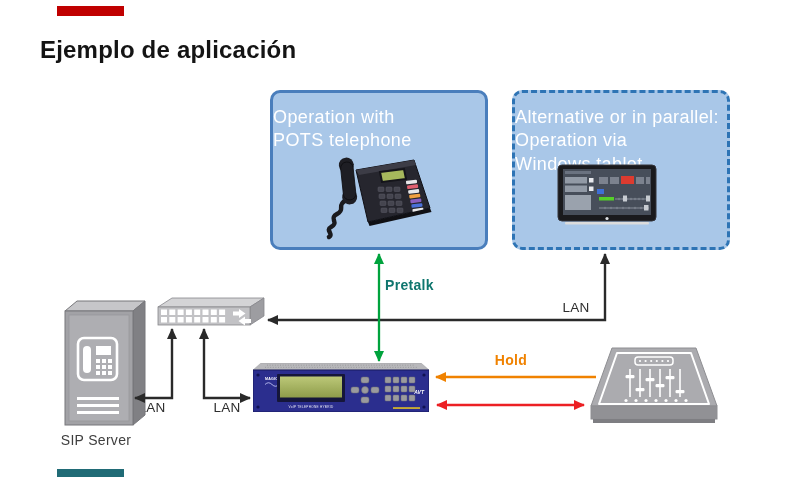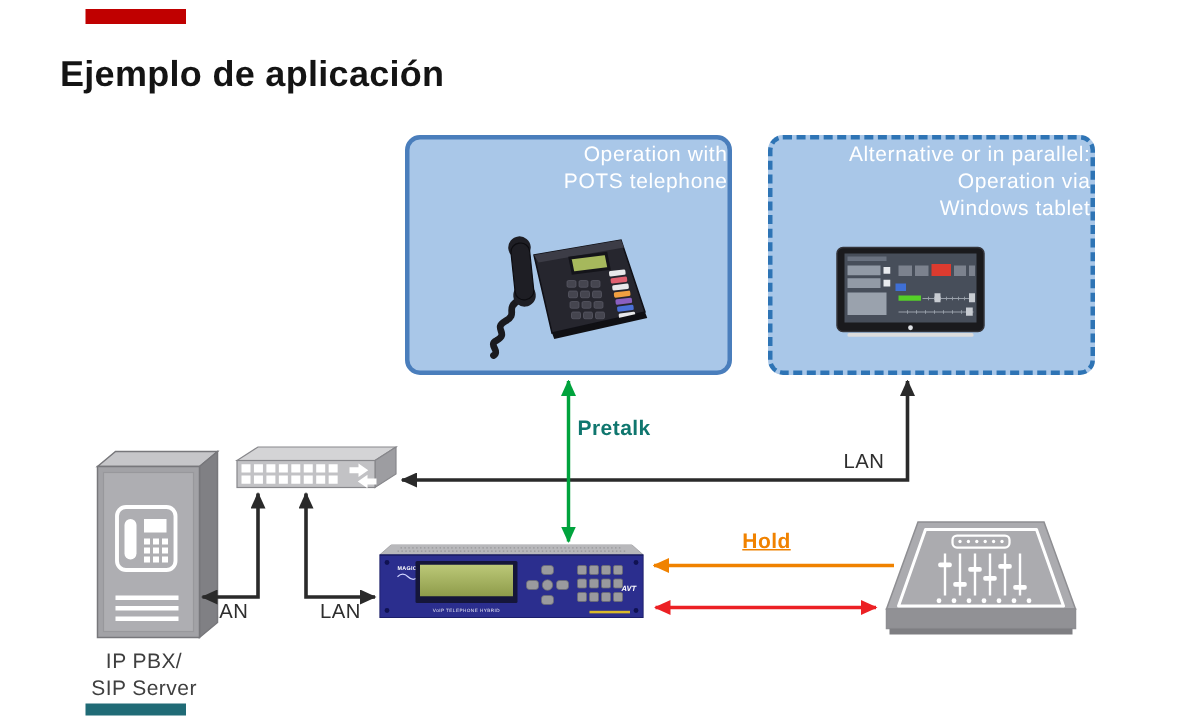--- a/index.html
+++ b/index.html
@@ -6,30 +6,30 @@
   html,body { width:800px; height:480px; background:#fff; font-family:"Liberation Sans", sans-serif; }
   .stage { position:relative; width:800px; height:480px; background:#ffffff; overflow:hidden; }
   .abs { position:absolute; }
 
   .accent-bar { left:57px; top:6px; width:67px; height:10px; background:#C00000; }
   .footer-bar { left:57px; top:469px; width:67px; height:8px; background:#206B76; }
 
   .slide-title { left:40px; top:36px; font-size:24px; font-weight:700; color:#141414; letter-spacing:0.2px; }
 
   .callout { position:absolute; width:218px; height:160px; border-radius:10px;
-             background:#A9C7E8; color:#ffffff; text-align:right; font-size:14px;
-             line-height:1.3; letter-spacing:0.4px; }
+             background:#A9C7E8; color:#ffffff; text-align:left; font-size:18px;
+             line-height:1.3; letter-spacing:0.4px; padding-top:13px; }
   .callout span { display:block; }
   .callout-pots  { left:270px; top:90px; border:3px solid #4A7EBC; }
   .callout-tablet{ left:512px; top:90px; border:3px dashed #2E74B5; }
 
   .conn-label { position:absolute; font-size:13.5px; color:#2e2e2e; text-align:center; letter-spacing:0.3px; }
   .flow-label { position:absolute; font-size:14px; font-weight:700; text-align:center; letter-spacing:0.3px; }
   .pretalk-label { left:385px; top:277px; color:#0f766e; text-align:left; }
-  .hold-label    { left:455px; top:352px; width:112px; color:#F08200;text-decoration:underline; }
+  .hold-label    { left:455px; top:352px; width:112px; color:#F08200; }
   .onair-label   { left:455px; top:384px; width:112px; color:#EC2024; }
   .lan-server-label { left:126px; top:400px; width:52px; }
   .lan-hybrid-label { left:201px; top:400px; width:52px; }
   .lan-tablet-label { left:548px; top:300px; width:56px; }
 
   .node-label { position:absolute; font-size:14px; color:#3f3f3f; text-align:center; line-height:1.25; letter-spacing:0.3px; }
   .node-label span { display:block; }
   .server-label  { left:40px;  top:432px; width:112px; }
   .console-label { left:588px; top:428px; width:132px; }
 
@@ -290,17 +290,16 @@
     <path d="M 437 405 H 584" fill="none" stroke="#EC2024" stroke-width="2.4" marker-start="url(#ah-red)" marker-end="url(#ah-red)"></path>
   </svg>
 
   <div class="flow-label pretalk-label">Pretalk</div>
   <div class="flow-label hold-label">Hold</div>
   <div class="conn-label lan-server-label">LAN</div>
   <div class="conn-label lan-hybrid-label">LAN</div>
   <div class="conn-label lan-tablet-label">LAN</div>
 
   <div class="node-label server-label">
-    <span>IP PBX/</span>
     <span>SIP Server</span>
   </div>
 
 </div>
 
 </body></html>

